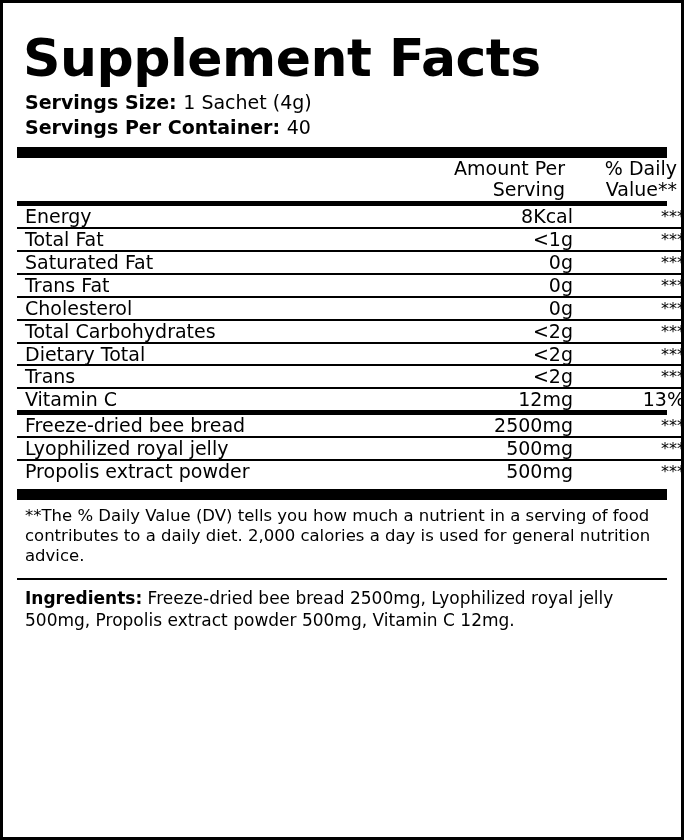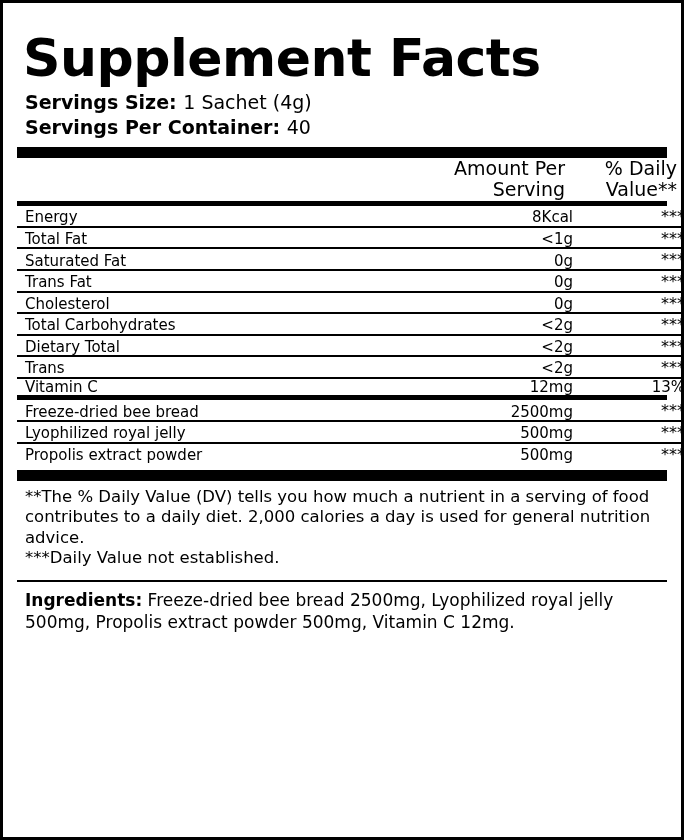--- a/index.html
+++ b/index.html
@@ -71,21 +71,21 @@
     font-size: 19px;
     font-weight: normal;
     text-align: right;
     line-height: 1.15;
     padding: 5px 0 3px 0;
   }
   .head-row td.col-amt { padding-right: 8px; }
   .head-row td.col-dv  { padding-right: 4px; }
 
   .row td {
-    font-size: 15px;
+    font-size: 19px;
     line-height: 1.1;
     padding: 5px 0 5px 0;
     border-top: 2px solid #000000;
   }
   .row:first-child td {
     border-top: none;
   }
   .row td.name {
     text-align: left;
     padding-left: 8px;
@@ -222,21 +222,20 @@
       <td class="amt col-amt">500mg</td>
       <td class="dv col-dv stars">***</td>
     </tr>
   </tbody>
     </table>
 
   <div class="rule-thick"></div>
 
   <div class="footnote">
     <p>**The % Daily Value (DV) tells you how much a nutrient in a serving of food contributes to a daily diet. 2,000 calories a day is used for general nutrition advice.</p>
-    <p>***Daily Value not established.</p>
   </div>
 
   <div class="rule-thin" style="margin-top:8px;"></div>
 
   <div class="ingredients">
     <b>Ingredients:</b>
     <span>Freeze-dried bee bread 2500mg, Lyophilized royal jelly 500mg, Propolis extract powder 500mg, Vitamin C 12mg.</span>
   </div>
 
 </div>

